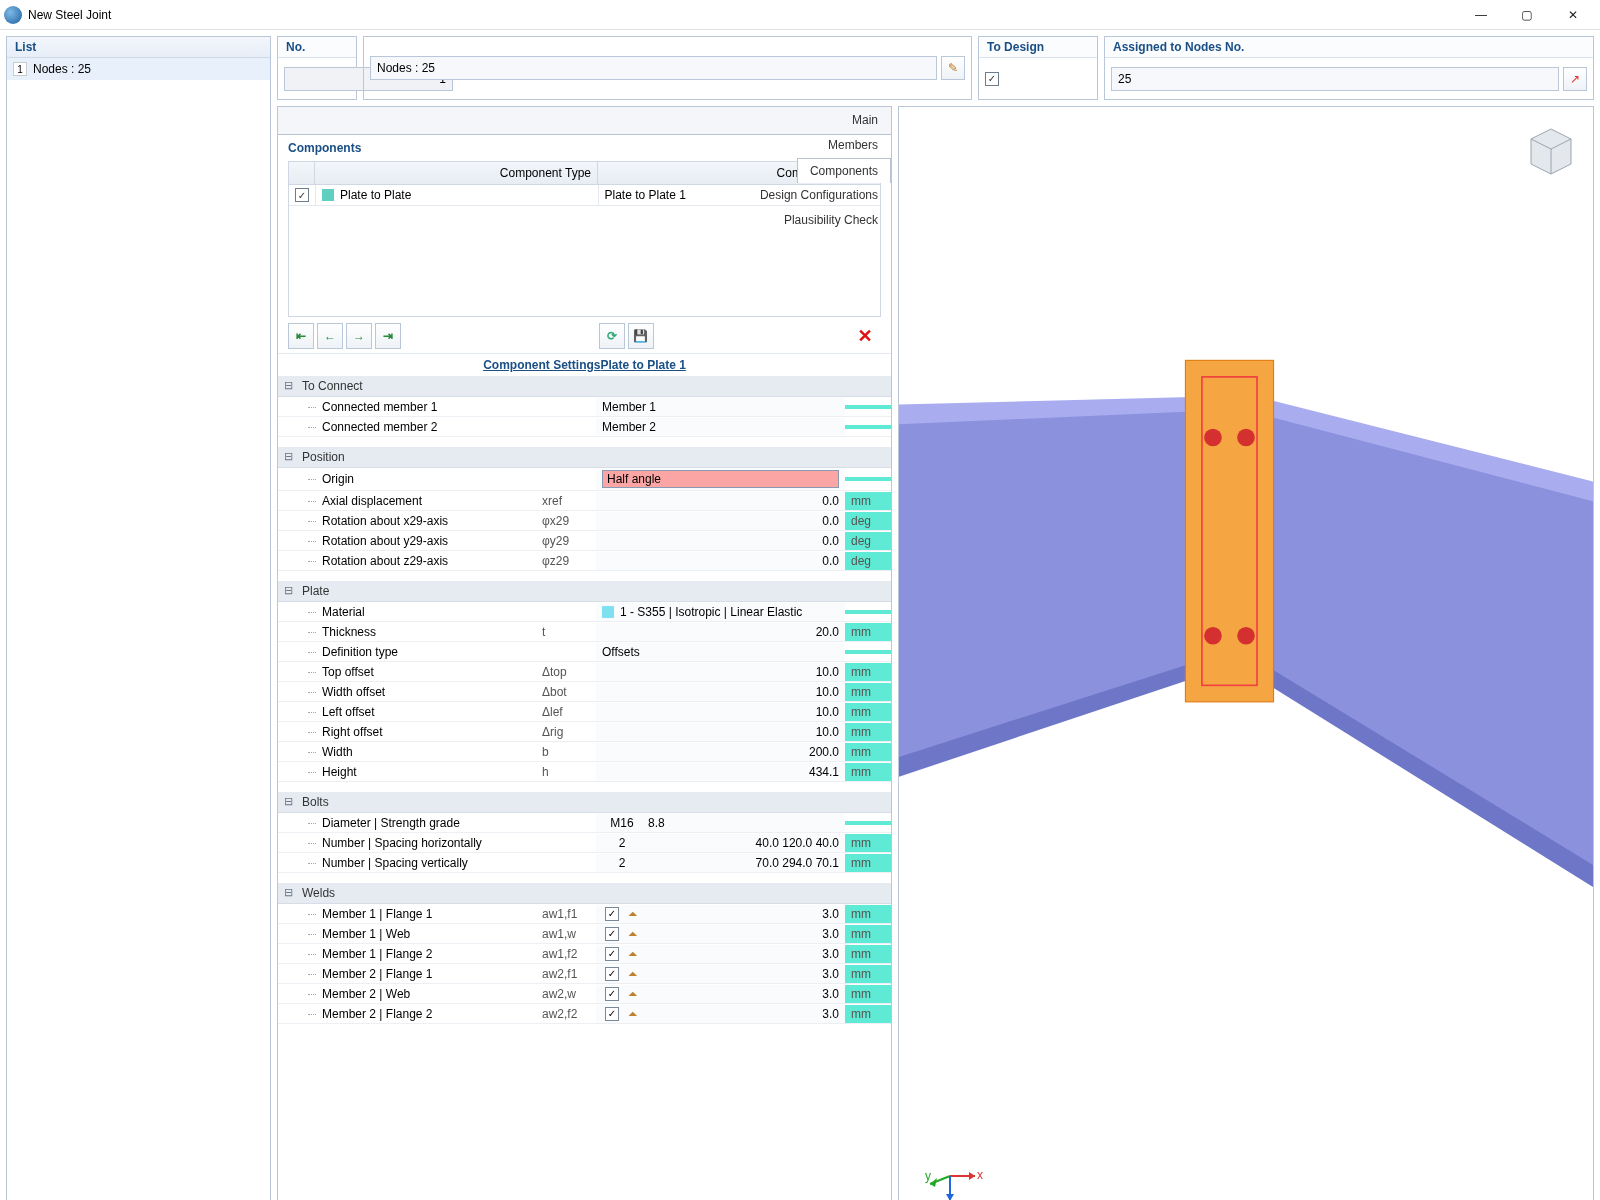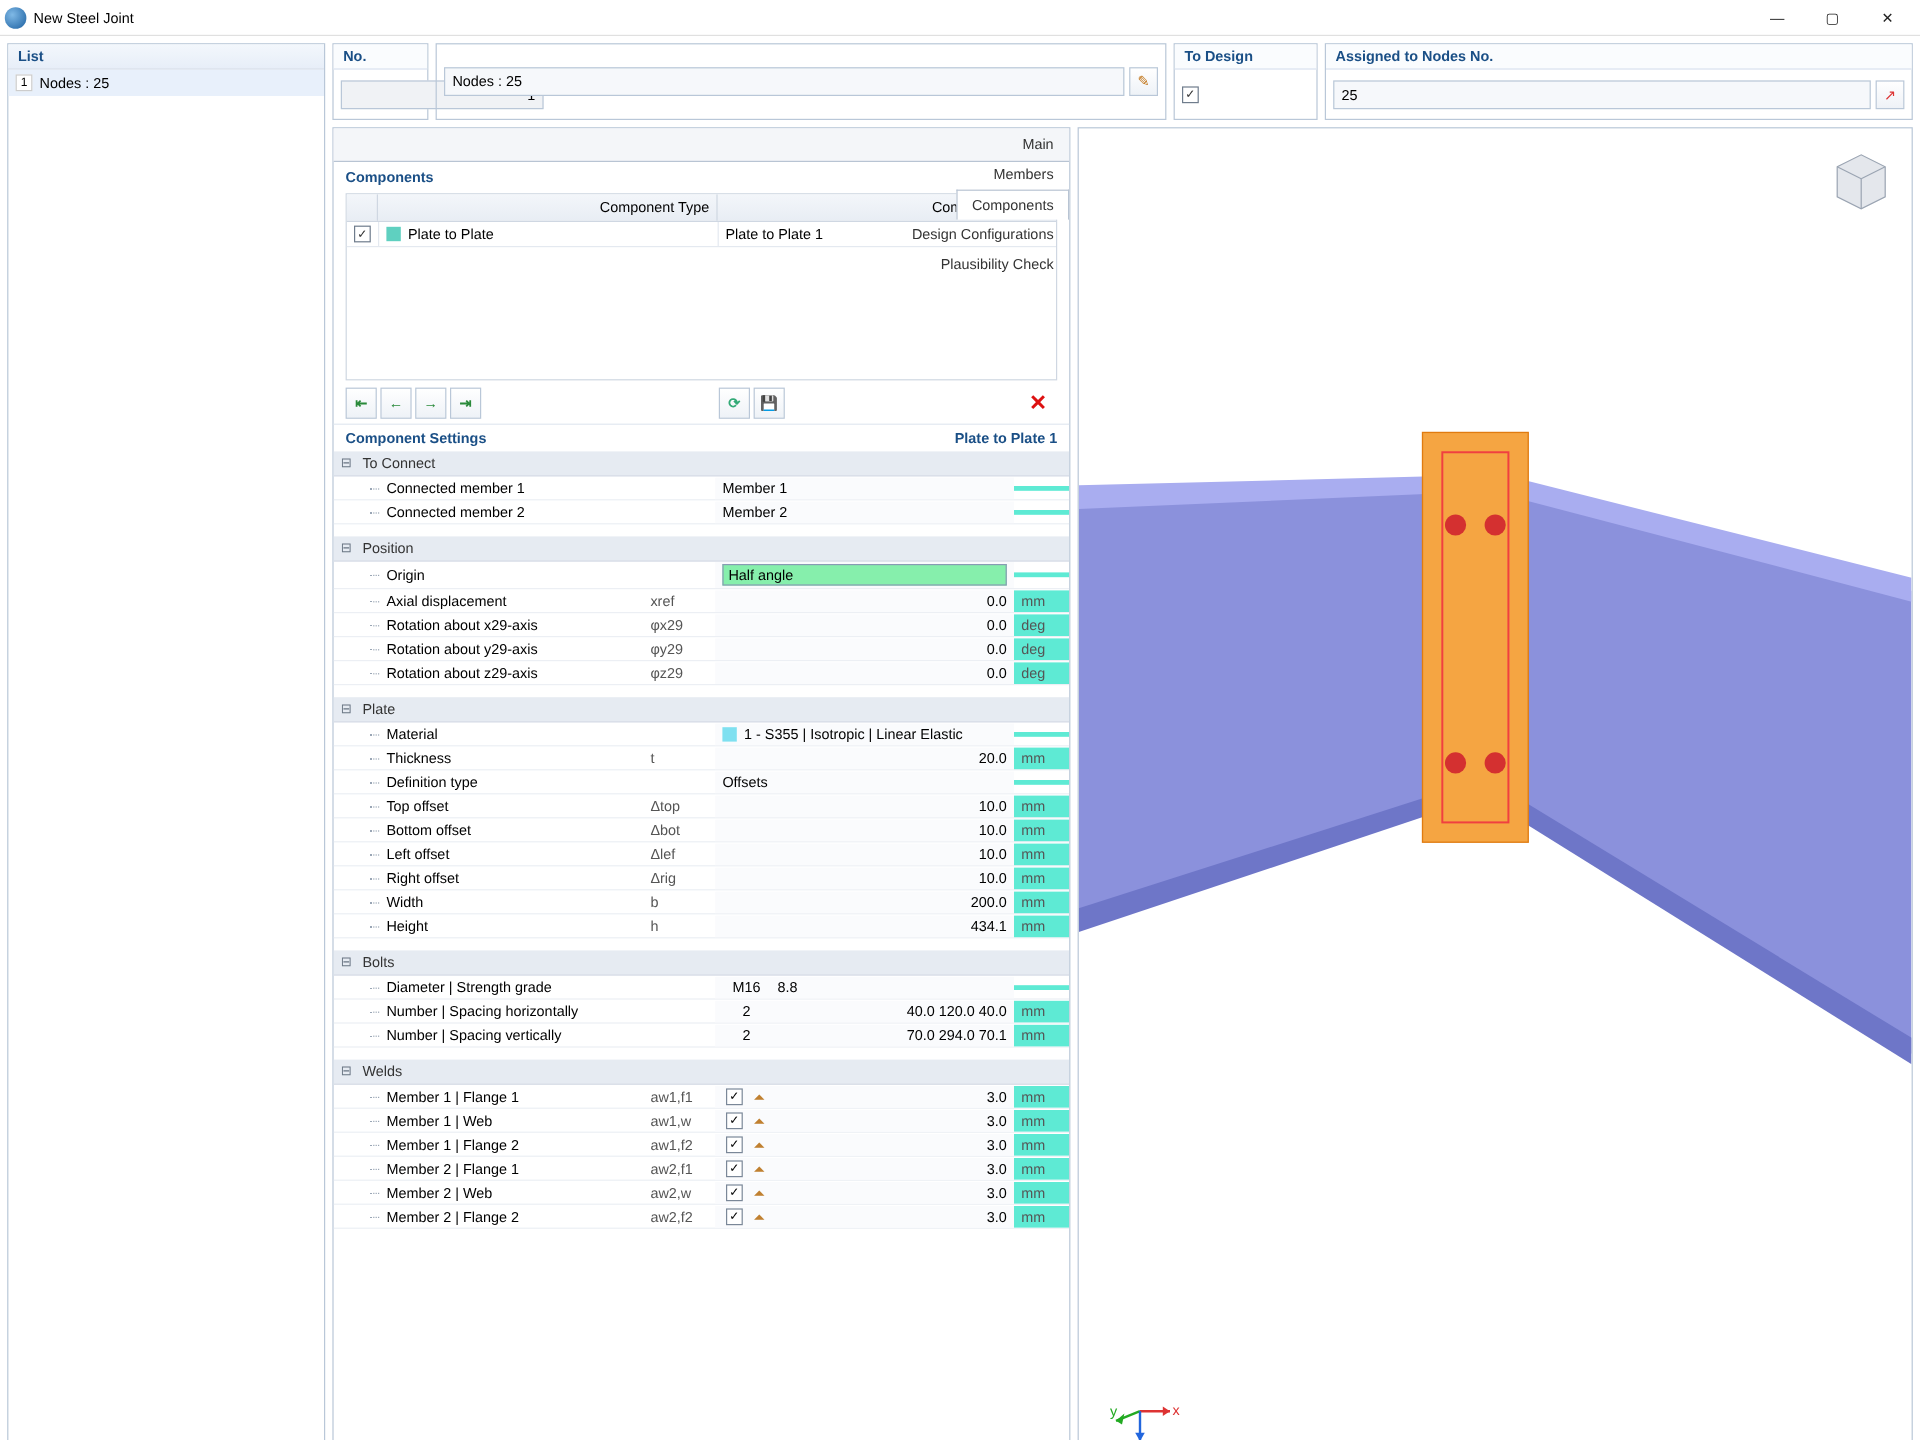--- a/index.html
+++ b/index.html
@@ -36,32 +36,32 @@
 .gh{flex:1;text-align:right;padding:4px 6px;border-right:1px solid #cfd7e2;}
 .gh:first-child{flex:0 0 26px;}
 .gh:last-child{border-right:none;}
 .grid-row{display:flex;border-bottom:1px solid #e4e9f0;}
 .gc{flex:1;padding:3px 6px;border-right:1px solid #e4e9f0;display:flex;align-items:center;gap:6px;}
 .gc:first-child{flex:0 0 26px;justify-content:center;}
 .gc:last-child{border-right:none;}
 .swatch{width:12px;height:12px;background:#5fd0c0;}
 .comp-toolbar{display:flex;margin:6px 10px 4px;align-items:center;}
 .tbtn2{width:26px;height:26px;border:1px solid #b9c7d8;background:linear-gradient(#fff,#eef2f7);margin-right:3px;display:flex;align-items:center;justify-content:center;color:#2a8a3a;font-weight:bold;}
-.settings-h{color:#1a4f86;font-weight:600;padding:4px 10px;display:flex;justify-content:space-between;border-top:1px solid #e2e8f0;}
+.settings-h{color:#1a4f86;font-weight:600;padding:4px 10px;display:flex;justify-content:center;border-top:1px solid #e2e8f0;text-decoration:underline;}
 .settings{flex:1;overflow-y:scroll;margin:0 0 0 0;}
 .cat{background:#e6ebf2;padding:3px 6px 3px 24px;color:#333;position:relative;border-bottom:1px solid #d7dde7;}
 .cat::before{content:"⊟";position:absolute;left:6px;color:#6b7785;font-size:11px;}
 .prow{display:flex;border-bottom:1px solid #eceff4;min-height:20px;align-items:center;}
 .pname{flex:0 0 260px;padding:2px 4px 2px 44px;position:relative;}
 .pname::before{content:"";position:absolute;left:30px;top:50%;width:8px;border-top:1px dotted #9aa6b5;}
 .psym{flex:0 0 58px;padding:2px 4px;color:#555;}
 .pval{flex:1;padding:2px 6px;text-align:right;background:#fafbfd;}
 .pvall{flex:1;padding:2px 6px;text-align:left;background:#fafbfd;display:flex;align-items:center;gap:6px;}
 .punit{flex:0 0 46px;padding:2px 6px;color:#555;background:#5eead4;}
-.pinp{border:1px solid #889bb3;height:18px;width:100%;padding:0 4px;background:#86efac;}
+.pinp{border:1px solid #889bb3;height:18px;width:100%;padding:0 4px;background:#fca5a5;}
 .rowchk{width:14px;height:14px;border:1px solid #7a8798;display:inline-flex;align-items:center;justify-content:center;margin:0 3px;background:#fff;font-size:10px;}
 .weldico{color:#c08030;}
 .viewer{flex:1;border:1px solid #b9c7d8;position:relative;background:#fff;overflow:hidden;}
 .cube{position:absolute;top:12px;right:12px;width:60px;height:60px;}
 .axis{position:absolute;bottom:36px;left:26px;font-size:11px;}
 svg{display:block;}
 </style>
 </head>
 <body>
 
@@ -238,21 +238,21 @@
               <div class="pvall">Offsets</div>
               <div class="punit"></div>
             </div>
           <div class="prow">
               <div class="pname">Top offset</div>
               <div class="psym">Δtop</div>
               <div class="pval">10.0</div>
               <div class="punit">mm</div>
             </div>
           <div class="prow">
-              <div class="pname">Bottom offset</div>
+              <div class="pname">Width offset</div>
               <div class="psym">Δbot</div>
               <div class="pval">10.0</div>
               <div class="punit">mm</div>
             </div>
           <div class="prow">
               <div class="pname">Left offset</div>
               <div class="psym">Δlef</div>
               <div class="pval">10.0</div>
               <div class="punit">mm</div>
             </div>

